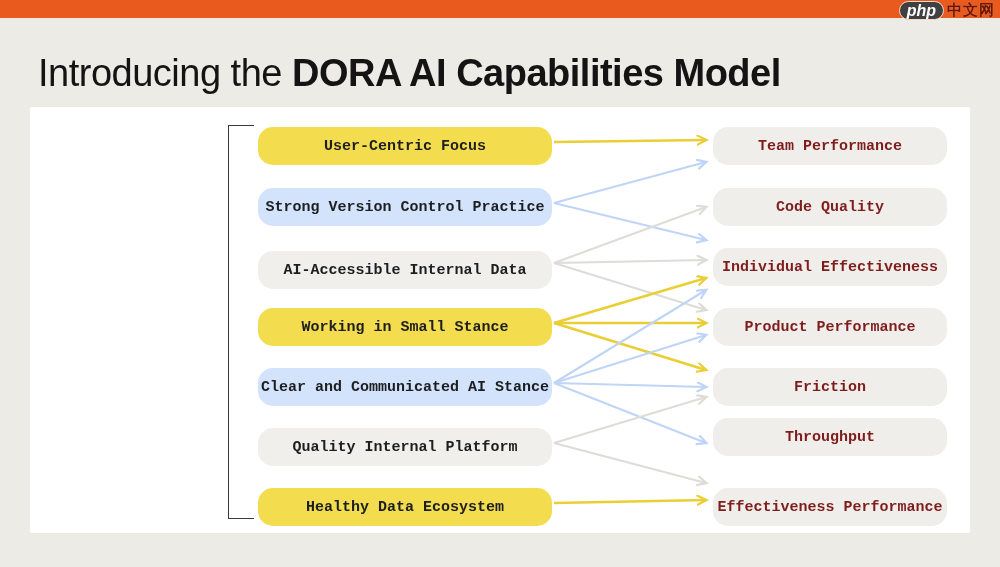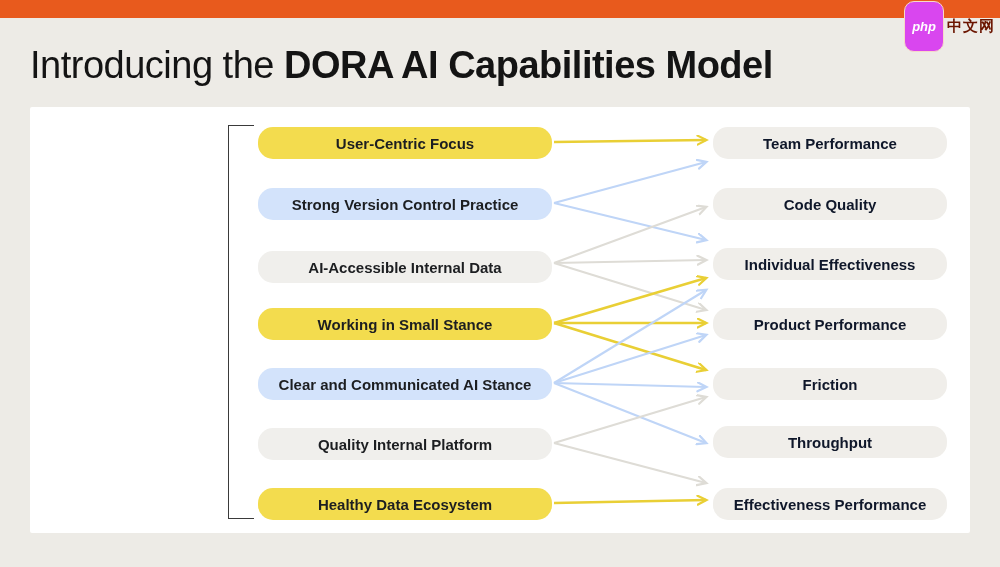--- a/index.html
+++ b/index.html
@@ -10,22 +10,22 @@
   }
   .topbar{
     position:absolute;left:0;top:0;width:1000px;height:18px;
     background:#E85A1D;
   }
   .logo{
     position:absolute;top:1px;right:5px;display:flex;align-items:center;gap:3px;
     z-index:5;cursor:pointer;
   }
   .logo .badge{
-    background:#d946ef;color:#fff;font-weight:700;font-style:italic;
-    font-size:13px;line-height:17px;padding:16px 7px;border-radius:10px;
+    background:#404040;color:#fff;font-weight:700;font-style:italic;
+    font-size:16px;line-height:17px;padding:0 7px;border-radius:10px;
     border:1px solid #f6d9c8;
   }
   .logo .site{
     color:#6B1500;font-weight:700;font-size:15px;letter-spacing:1px;
     text-shadow:0 0 1px rgba(255,255,255,.35);
   }
   .title{
     position:absolute;left:30px;top:44px;
     font-size:38px;color:#141414;letter-spacing:-.5px;white-space:nowrap;
   }
@@ -40,42 +40,42 @@
     font-size:28px;color:#1a1a1a;white-space:nowrap;
   }
   .adoption .mult{font-size:17px;color:#1a1a1a;margin-left:12px;}
   .bracket{
     position:absolute;left:198px;top:18px;width:25px;height:392px;
     border-left:1.5px solid #3a3a3a;
     border-top:1.5px solid #3a3a3a;
     border-bottom:1.5px solid #3a3a3a;
   }
   .pill{
-    position:absolute;height:32px;border-radius:15px;
+    position:absolute;height:38px;border-radius:15px;
     display:flex;align-items:center;justify-content:center;
-    font-size:15px;font-weight:700;color:#1c1e21;white-space:nowrap;
+    font-size:15px;font-weight:700;color:#1c1e21;white-space:nowrap;font-family:Liberation Mono, monospace;
   }
   .pill.cap{left:228px;width:294px;}
-  .pill.out{left:683px;width:234px;background:#F0EEEA;color:#0f172a;}
+  .pill.out{left:683px;width:234px;background:#F0EEEA;color:#7f1d1d;}
   .pill.yellow{background:#F3DC4E;}
   .pill.blue{background:#D3E3FB;}
   .pill.gray{background:#F0EFEC;}
   svg.arrows{position:absolute;left:0;top:0;pointer-events:none;}
 </style>
 </head>
 <body>
 
 <div class="topbar"></div>
 
 <div class="logo">
   <span class="badge">php</span>
   <span class="site">中文网</span>
 </div>
 
-<h1 class="title" style="margin:0">
+<h1 class="title" style="margin:8px">
   <span class="light">Introducing the </span><span class="heavy">DORA AI Capabilities Model</span>
 </h1>
 
 <div class="card">
   <div class="bracket"></div>
 
   <div id="cap-col">
       <div class="pill cap yellow" style="top: 20px;">User-Centric Focus</div>
       <div class="pill cap blue" style="top: 81px;">Strong Version Control Practice</div>
       <div class="pill cap gray" style="top: 144px;">AI-Accessible Internal Data</div>
@@ -83,21 +83,21 @@
       <div class="pill cap blue" style="top: 261px;">Clear and Communicated AI Stance</div>
       <div class="pill cap gray" style="top: 321px;">Quality Internal Platform</div>
       <div class="pill cap yellow" style="top: 381px;">Healthy Data Ecosystem</div>
     </div>
   <div id="out-col">
       <div class="pill out" style="top: 20px;">Team Performance</div>
       <div class="pill out" style="top: 81px;">Code Quality</div>
       <div class="pill out" style="top: 141px;">Individual Effectiveness</div>
       <div class="pill out" style="top: 201px;">Product Performance</div>
       <div class="pill out" style="top: 261px;">Friction</div>
-      <div class="pill out" style="top: 319px;">Throughput</div>
+      <div class="pill out" style="top: 311px;">Throughput</div>
       <div class="pill out" style="top: 381px;">Effectiveness Performance</div>
     </div>
 
   <svg class="arrows" width="940" height="426" viewBox="0 0 940 426">
     <defs id="arrow-defs">
         <marker id="ah-yellow" markerUnits="userSpaceOnUse" markerWidth="14" markerHeight="14" refX="9.5" refY="5" orient="auto">
           <path d="M1,0.5 L10,5 L1,9.5" fill="none" stroke="#E9CF35" stroke-width="2.2" stroke-linecap="round"></path>
         </marker>
         <marker id="ah-blue" markerUnits="userSpaceOnUse" markerWidth="14" markerHeight="14" refX="9.5" refY="5" orient="auto">
           <path d="M1,0.5 L10,5 L1,9.5" fill="none" stroke="#BFD5F7" stroke-width="2.2" stroke-linecap="round"></path>

